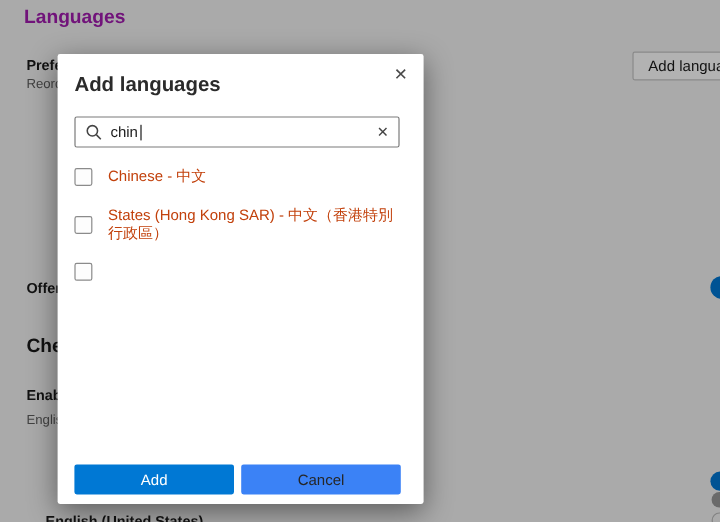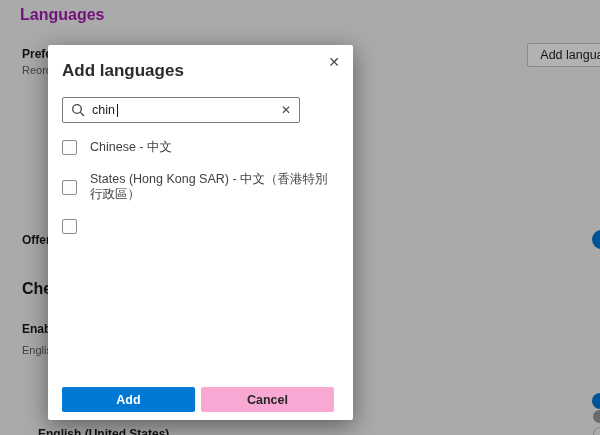--- a/index.html
+++ b/index.html
@@ -27,37 +27,37 @@
   
   .overlay{position:absolute;inset:0;background:rgba(0,0,0,0.30);}
 
   
   .modal{position:absolute;left:48px;top:45px;width:305px;height:375px;background:#ffffff;
     border-radius:2px;box-shadow:0 6px 24px rgba(0,0,0,0.45);}
   .modal-close{position:absolute;right:8px;top:6px;width:22px;height:22px;background:none;border:none;
     font-size:14px;color:#4a4a4a;cursor:pointer;line-height:22px;text-align:center;padding:0;}
   .modal-title{position:absolute;left:14px;top:16px;font-size:17px;font-weight:700;color:#2b2b2b;}
 
-  .searchbox{position:absolute;left:14px;top:52px;width:238px;height:26px;border:1px solid #7b7b7b;
+  .searchbox{position:absolute;left:14px;top:52px;width:271px;height:26px;border:1px solid #7b7b7b;
     border-radius:2px;display:flex;align-items:center;background:#fff;}
   .s-icon{margin-left:8px;display:flex;align-items:center;}
   .s-input{flex:1;border:none;outline:none;background:transparent;font-size:12.5px;color:#1b1b1b;
     padding:0 0 0 7px;min-width:0;}
   .caret{position:absolute;left:54px;top:6px;width:1px;height:13px;background:#1b1b1b;}
   .s-clear{margin-right:6px;background:none;border:none;font-size:12px;color:#444;cursor:pointer;padding:2px;}
 
   .lang-list{position:absolute;left:14px;top:95px;right:14px;}
   .lang-row{display:flex;align-items:center;gap:13px;margin-bottom:17px;}
   .cbx{width:15px;height:15px;flex:0 0 15px;border:1px solid #8b8b8b;border-radius:2px;background:#fdfdfd;}
-  .lang-label{font-size:12.5px;line-height:15px;color:#404040;max-width:246px;}
+  .lang-label{font-size:12.5px;line-height:15px;color:#c2410c;max-width:246px;}
 
   .btn{position:absolute;top:342px;width:133px;height:25px;border:none;border-radius:2px;
-    font-size:12.5px;font-weight:700;cursor:pointer;}
+    font-size:12.5px;font-weight:400;cursor:pointer;}
   .btn-add{left:14px;background:#0078d4;color:#ffffff;}
-  .btn-cancel{left:153px;background:#f9a8d4;color:#262626;}
+  .btn-cancel{left:153px;background:#3b82f6;color:#262626;}
 </style>
 </head>
 <body>
 
 <div class="stage">
 
   <div class="page">
     <div class="page-title">Languages</div>
     <div class="pref-label">Preferred languages</div>
     <div class="pref-desc">Reorder languages based on your preference</div>

